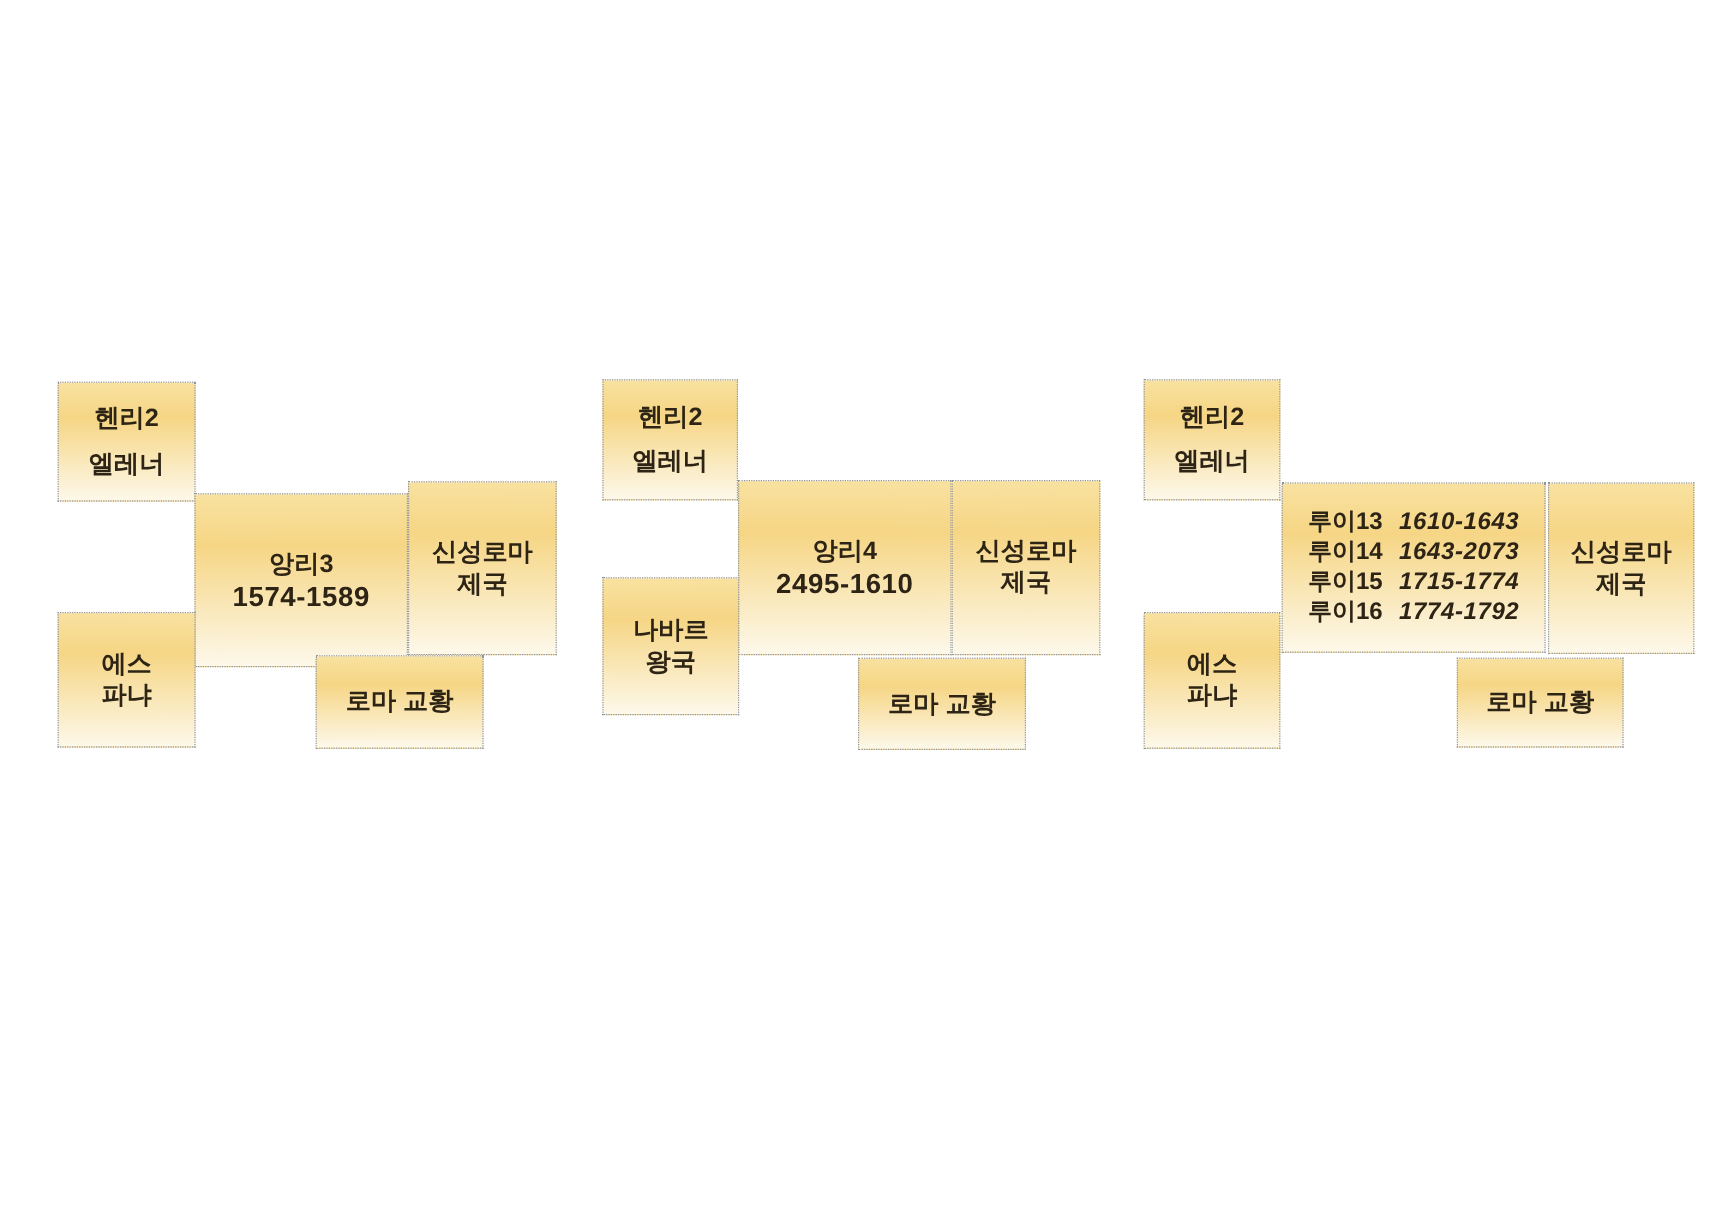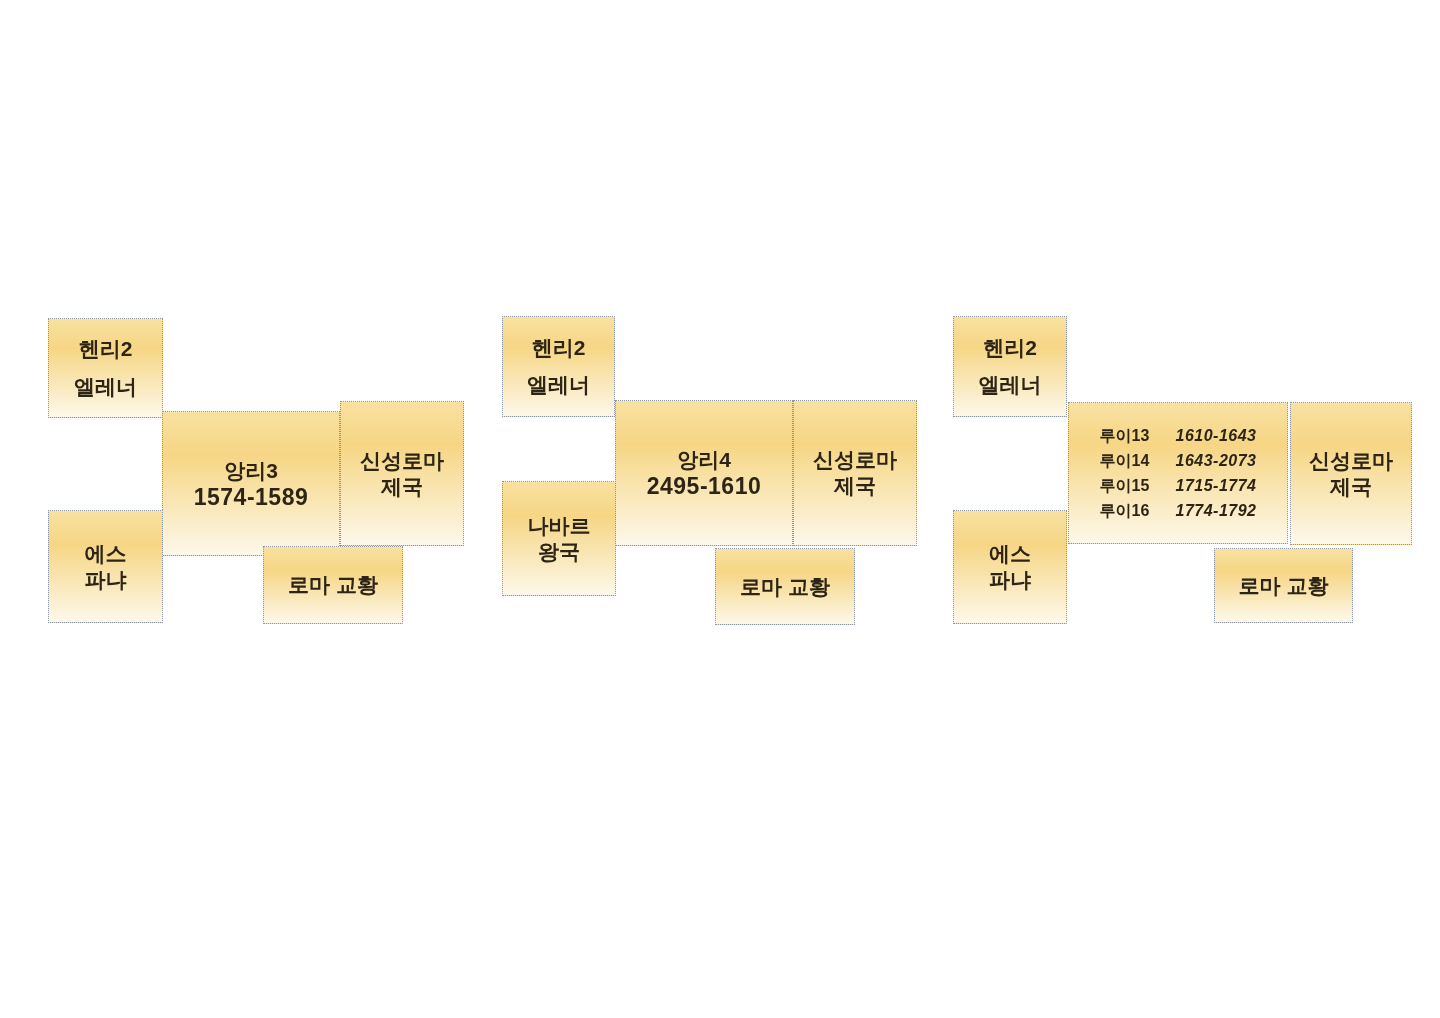--- a/index.html
+++ b/index.html
@@ -36,21 +36,21 @@
     padding: 6px 0;
   }
   .years {
     font-size: 23px;
     letter-spacing: 0.5px;
   }
   .king-rows {
     display: flex;
     flex-direction: column;
     align-items: flex-start;
-    font-size: 16px;
+    font-size: 20px;
     line-height: 25px;
   }
   .king-row {
     display: flex;
     white-space: nowrap;
   }
   .king-row .rname {
     width: 62px;
     text-align: left;
   }

